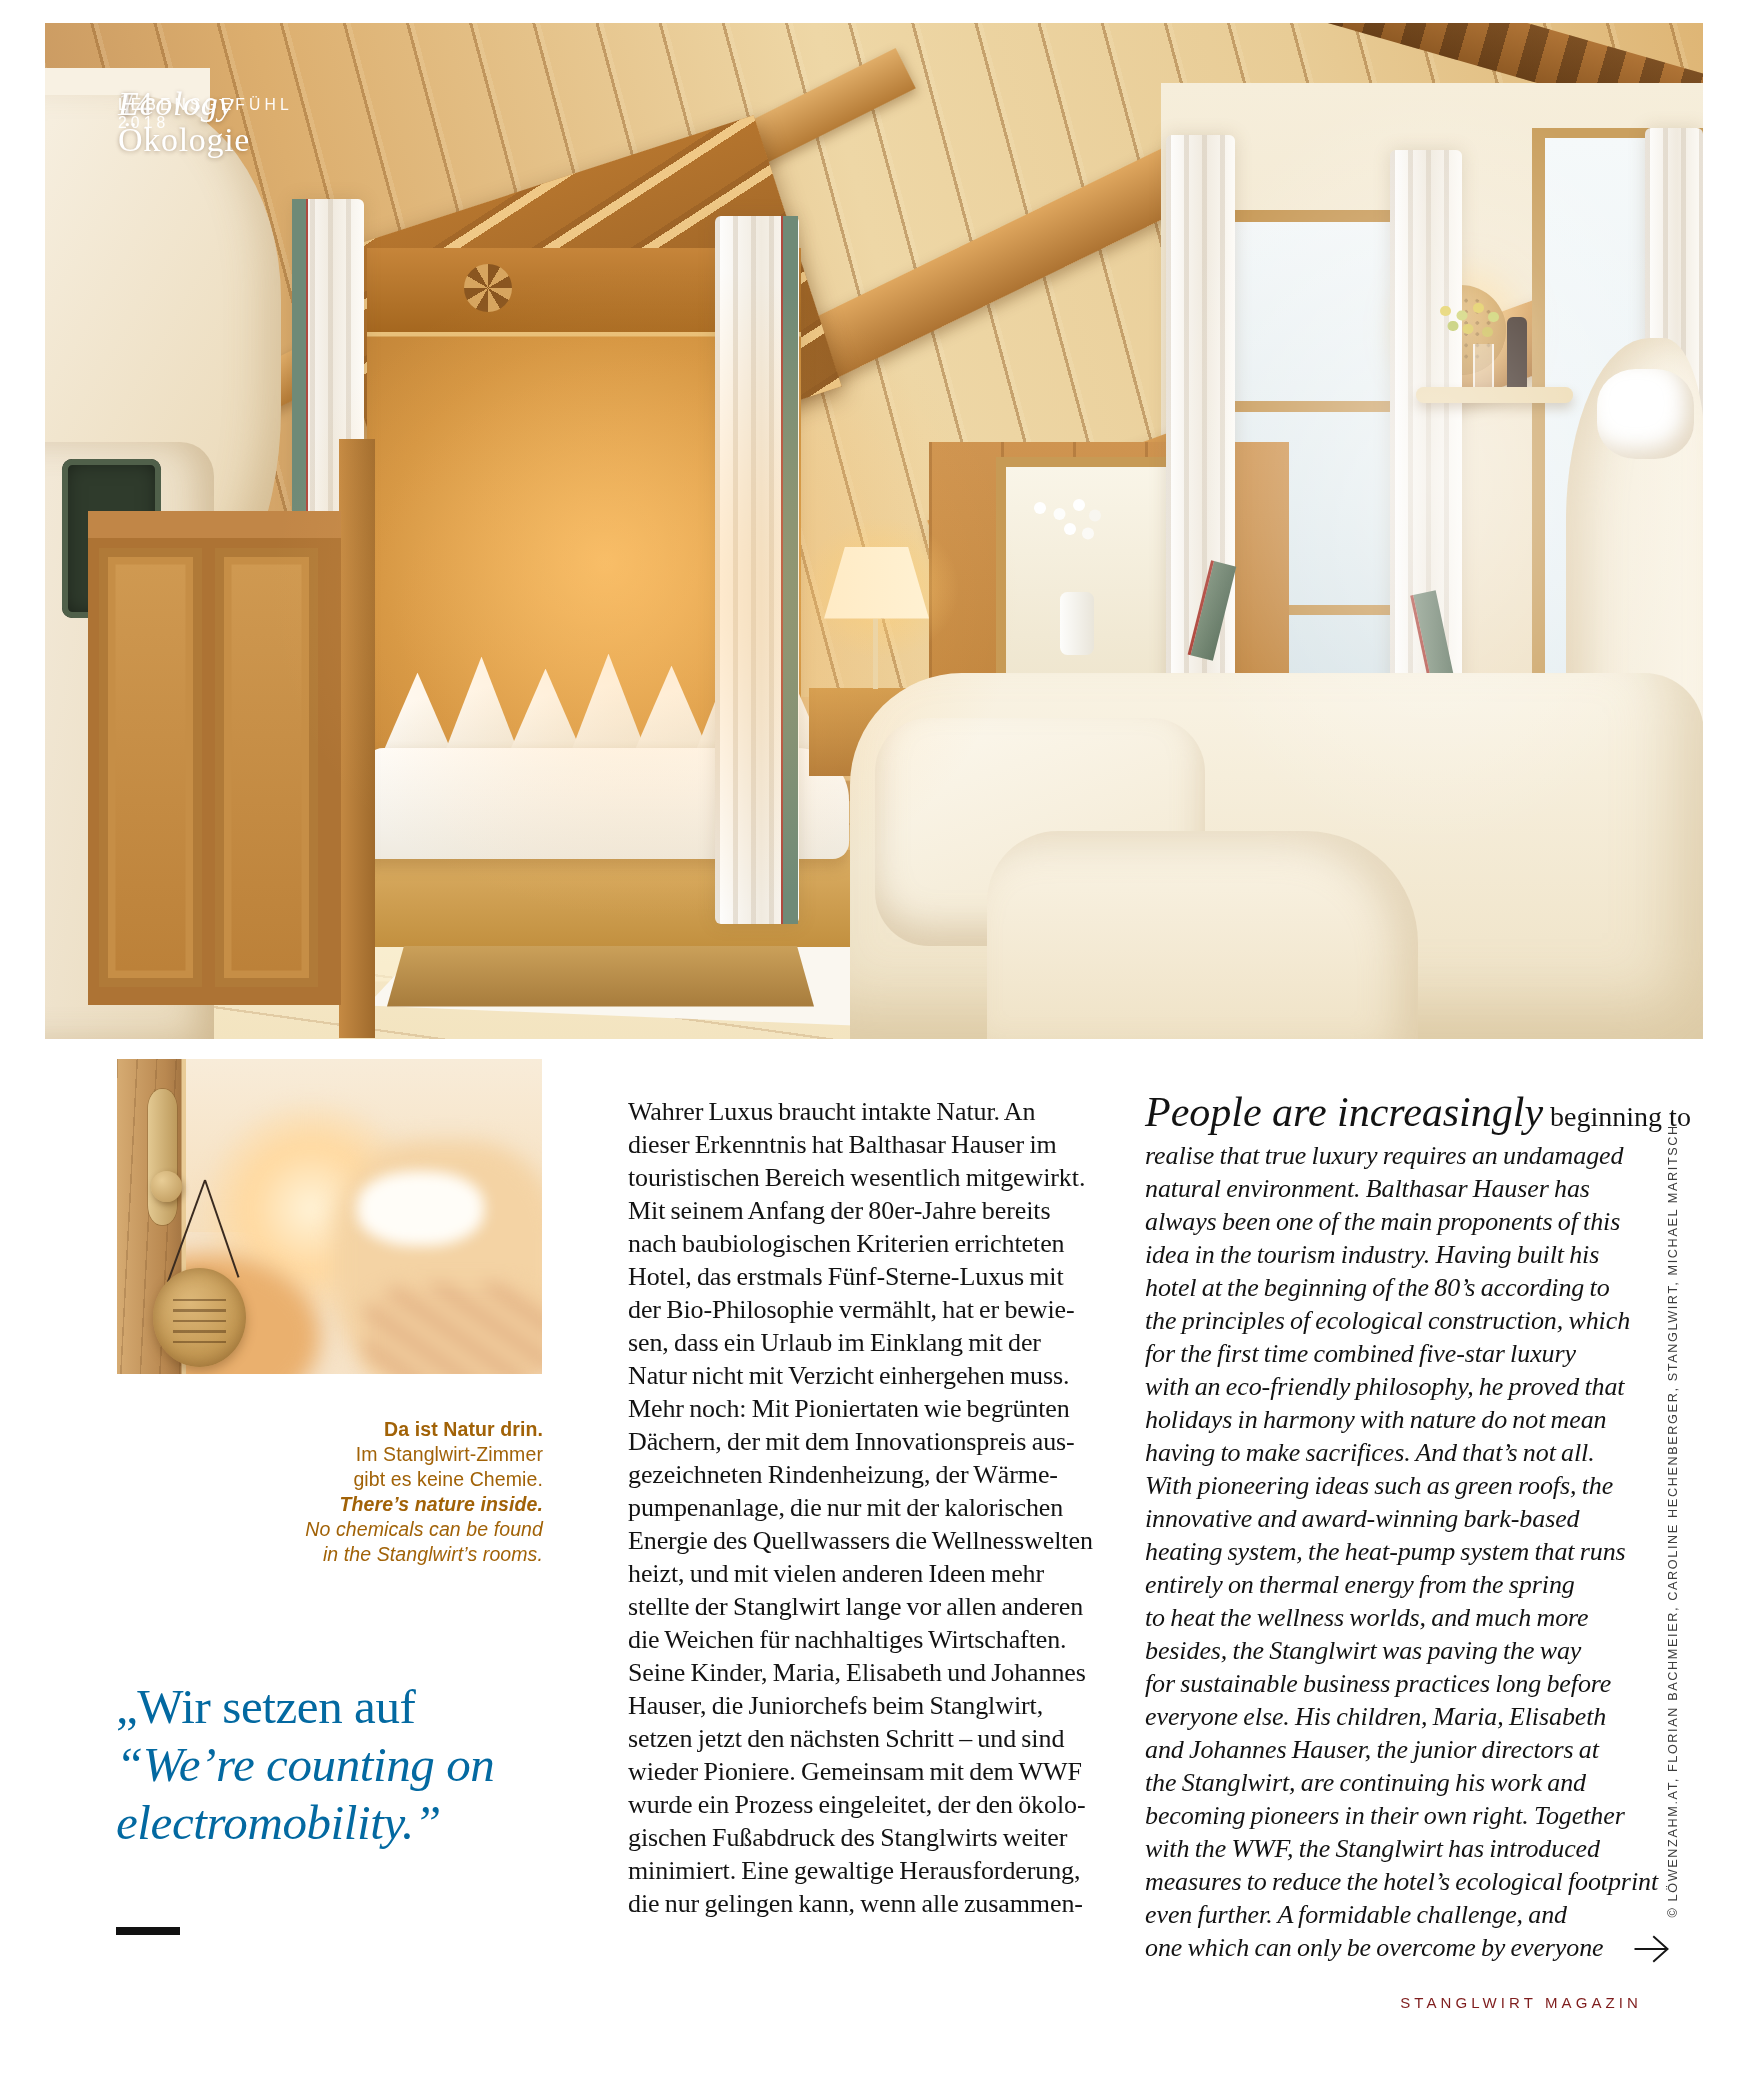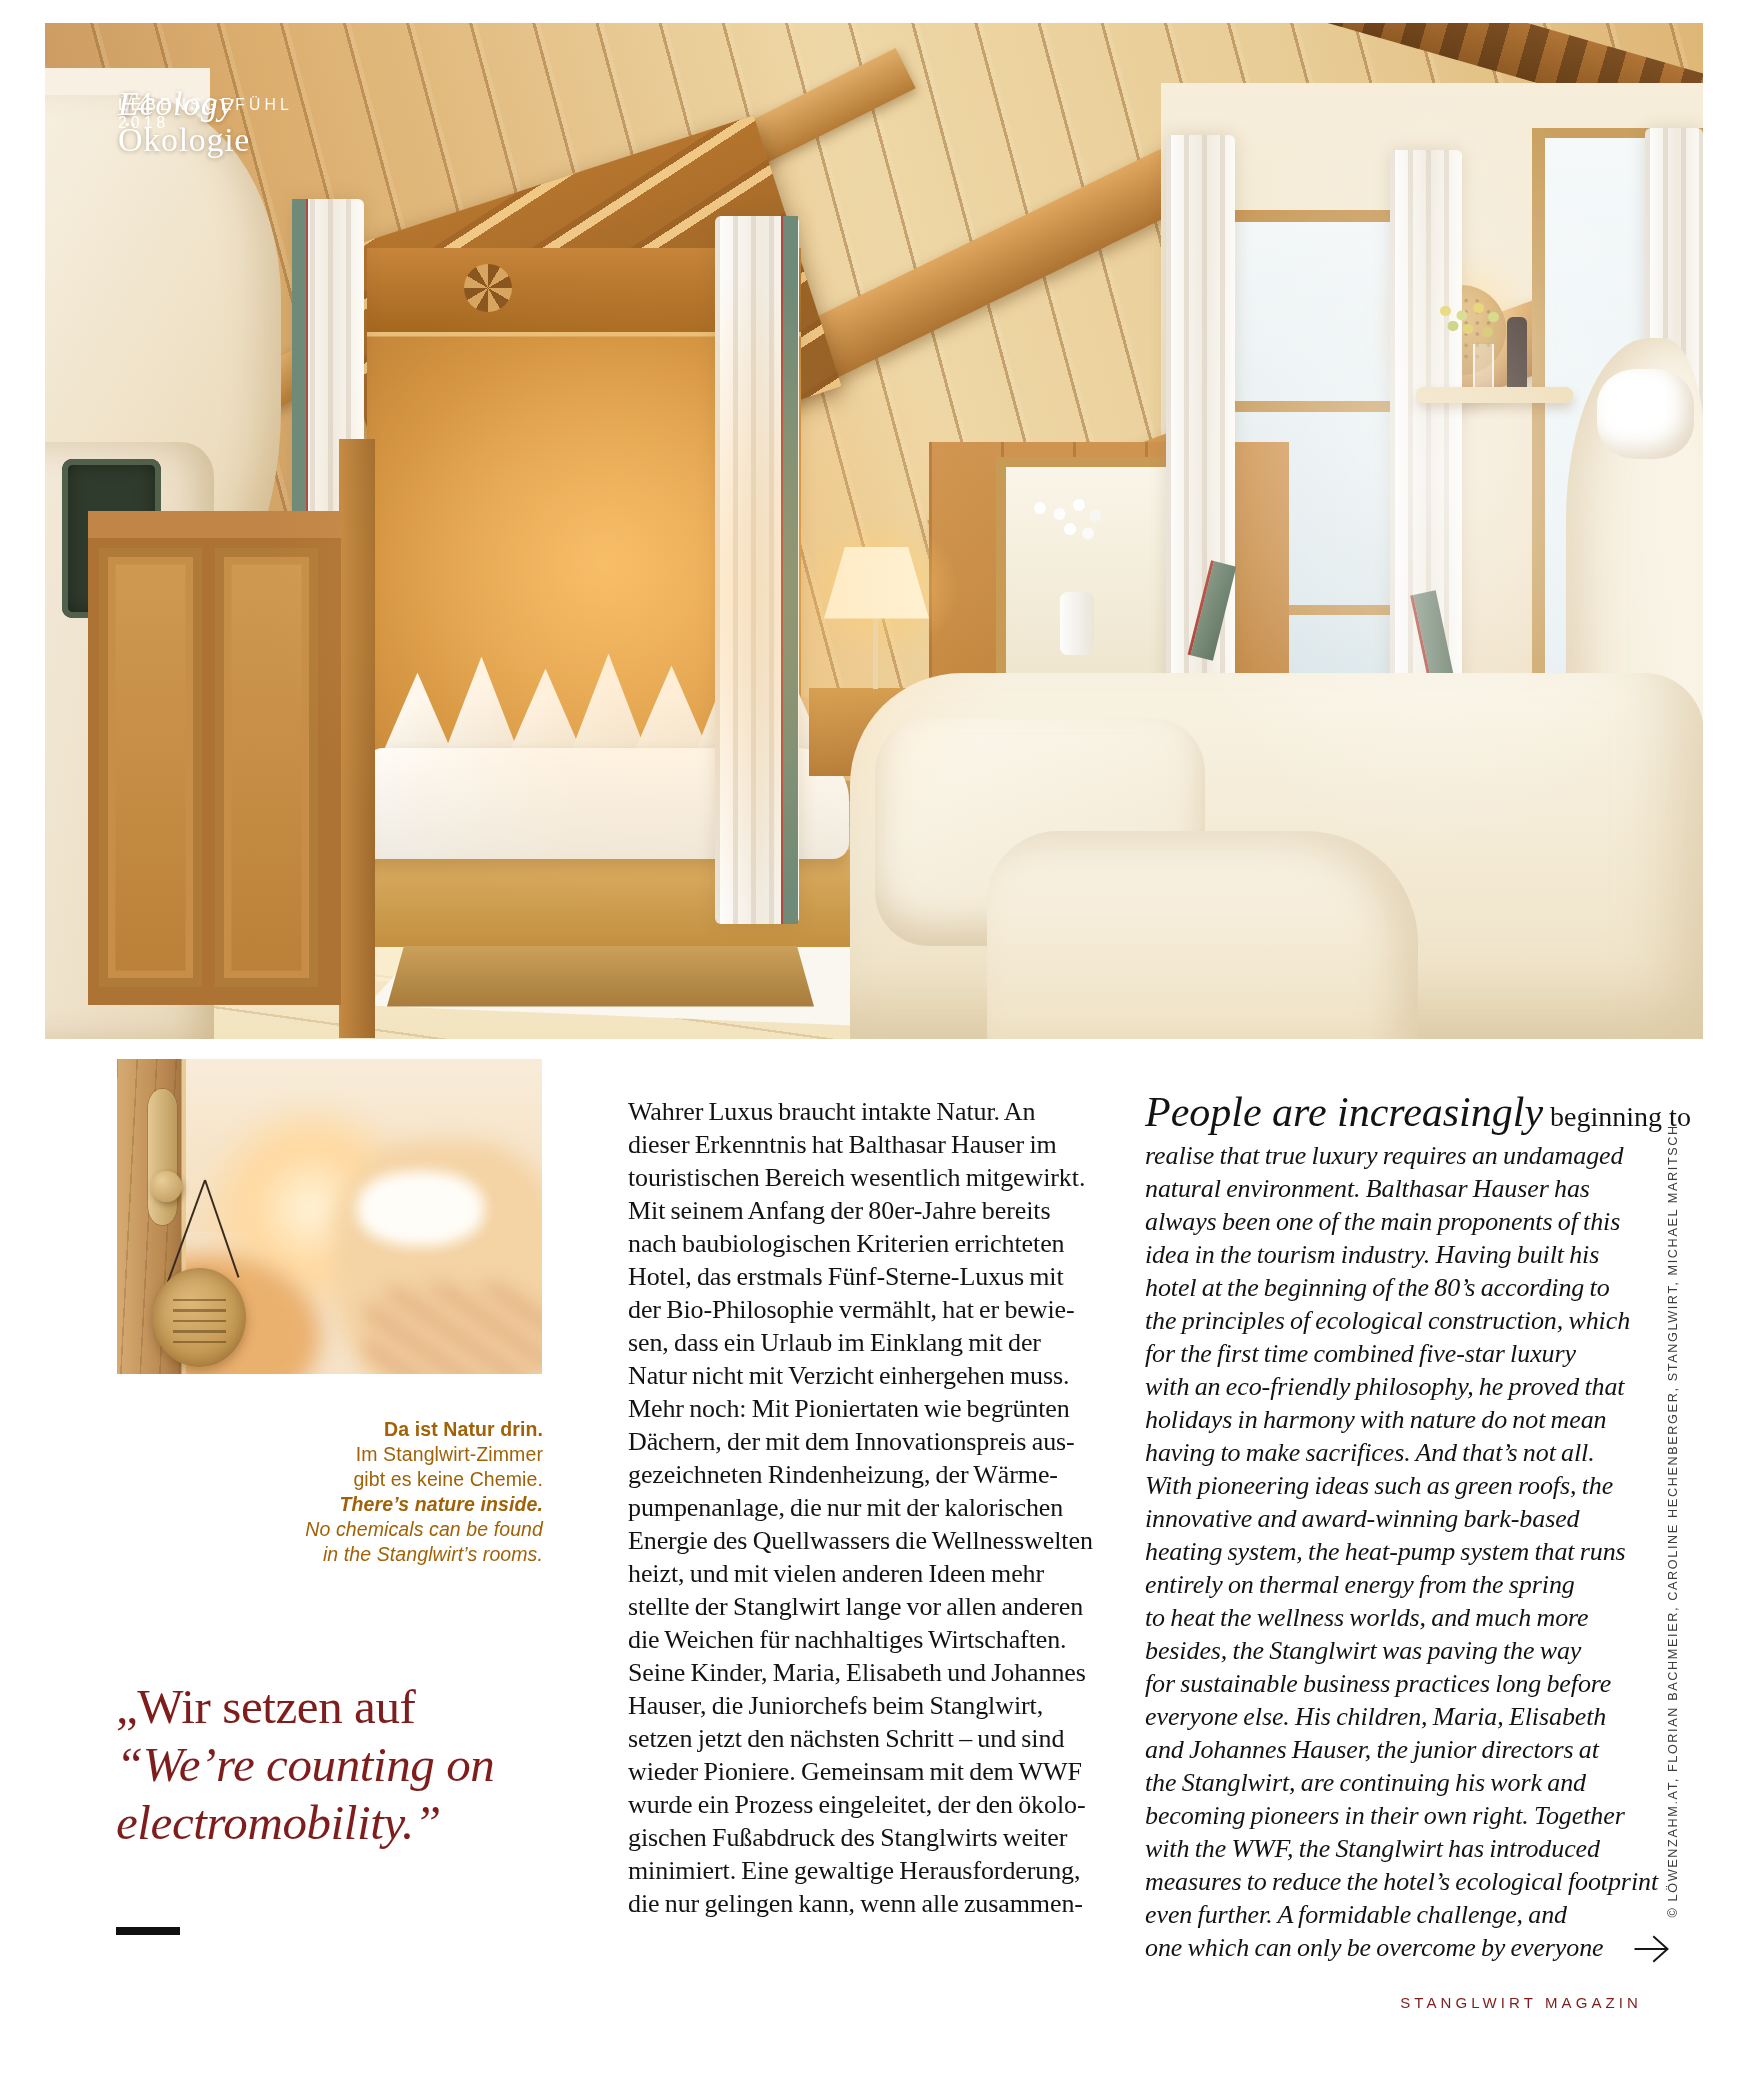--- a/index.html
+++ b/index.html
@@ -157,21 +157,21 @@
     background:repeating-linear-gradient(0deg, rgba(70,40,10,.55) 0 2.2px, transparent 2.2px 10.5px);
     filter:blur(0.4px);opacity:.8;}
 
   
   .caption{position:absolute;left:225px;top:1417px;width:318px;text-align:right;
     font-family:"Liberation Sans",sans-serif;font-size:19.5px;line-height:25px;color:#a16207;letter-spacing:0.1px;}
   .cap-b{font-weight:700;}
   .cap-bi{font-weight:700;font-style:italic;}
   .cap-i{font-style:italic;}
 
-  .pullquote{position:absolute;left:116px;top:1678px;width:464px;color:#7f1d1d;font-size:49px;line-height:58px;letter-spacing:-0.4px;}
+  .pullquote{position:absolute;left:116px;top:1678px;width:464px;color:#0369a1;font-size:49px;line-height:58px;letter-spacing:-0.4px;}
   .pq-en{font-style:italic;}
   .pq-dash{position:absolute;left:116px;top:1927px;width:64px;height:7.5px;background:#111;}
 
   .col{position:absolute;top:1095px;color:#131313;}
   .col-de{left:628px;width:494px;}
   .col-en{left:1145px;width:502px;}
   .lead-line{line-height:34px;white-space:pre;}
   .lead-de{font-size:46px;line-height:34px;}
   .lead-rest-de{font-size:31px;line-height:34px;}
   .lead-en{font-size:42px;line-height:34px;font-style:italic;}

